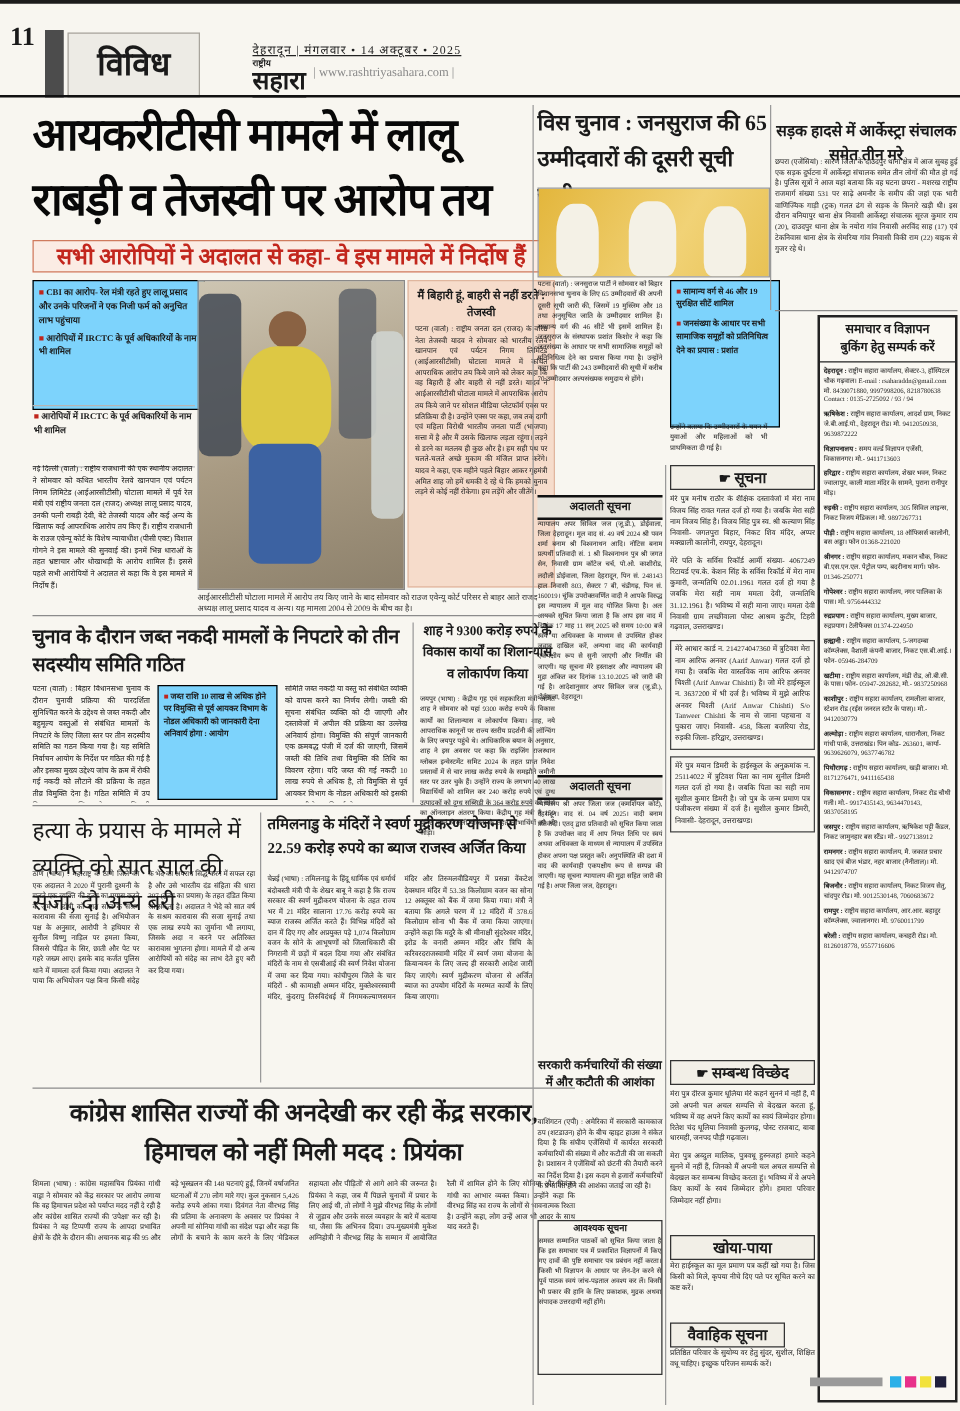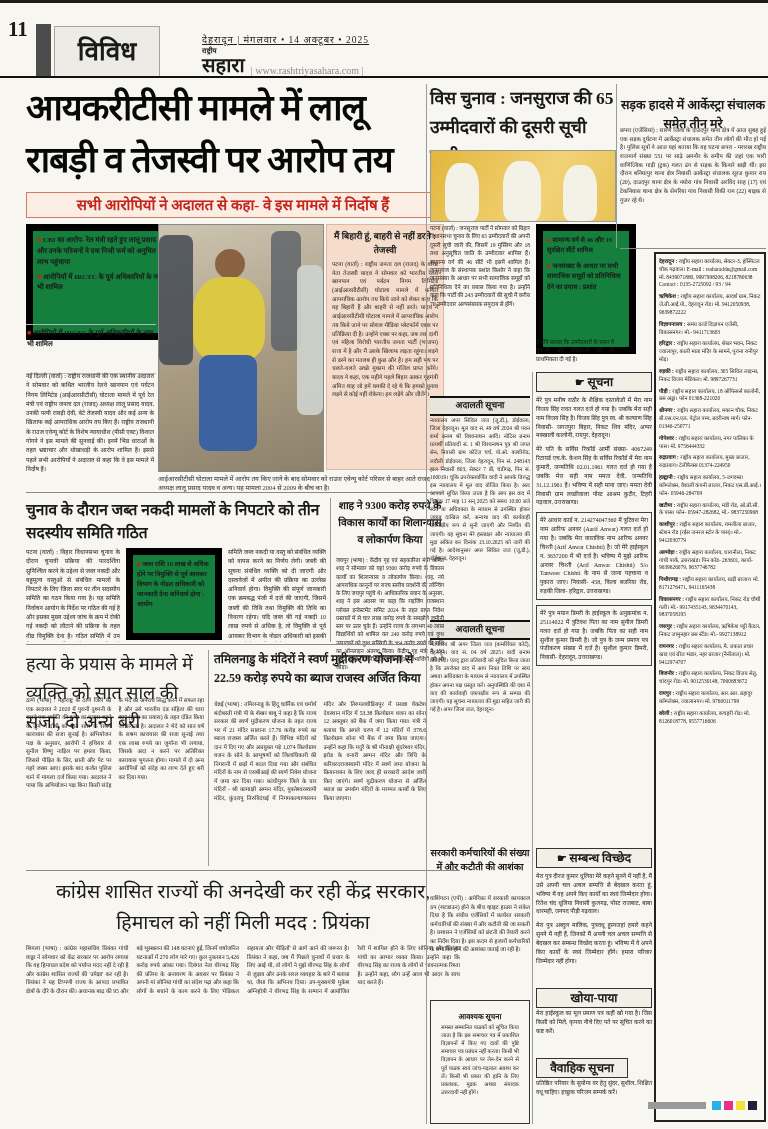--- a/index.html
+++ b/index.html
@@ -12,28 +12,28 @@
   
   .topbar{left:0;top:0;width:768px;height:3px;background:#1c1c1c;}
   .pgnum{left:8px;top:17px;font-size:21px;font-weight:bold;}
   .graybar{left:36px;top:24px;width:15px;height:54px;background:#4c4c4c;}
   .secbox{left:54px;top:26px;width:104px;height:50px;background:#edebe5;border:1px solid #a8a49c;
           font-size:26px;font-weight:bold;line-height:50px;text-align:center;}
   .dateline{left:202px;top:33px;font-size:9.5px;letter-spacing:1px;color:#222;text-decoration:underline;}
   .mastrow{left:202px;top:48px;display:flex;align-items:flex-end;gap:6px;}
   .mast-small{font-size:7px;font-weight:bold;display:block;line-height:1;}
   .mast-big{font-size:20px;font-weight:900;line-height:1;border-bottom:2px solid #111;}
-  .website{font-size:10px;color:#8a8a8a;padding-bottom:0;}
+  .website{font-size:10px;color:#8a8a8a;padding-bottom:12px;}
   .headrule{left:0;top:76px;width:768px;height:2px;background:#111;}
   
   .h-lead{left:26px;top:82px;width:410px;font-size:36px;line-height:1.45;font-weight:900;
           letter-spacing:-1px;color:#080808;}
   .subhead{left:26px;top:192px;width:412px;height:24px;background:#fbece4;border:1px solid #cf7b5e;
-           color:#c2261d;font-size:15px;font-weight:800;line-height:24px;text-align:center;}
-  .ybox{background:#15803d;border:7px solid #000000;padding:4px;}
+           color:#c2261d;font-size:18px;font-weight:800;line-height:24px;text-align:center;}
+  .ybox{background:#7dd3fc;border:1px solid #000000;padding:4px;}
   .bullet{font-size:7px;font-weight:bold;line-height:1.55;margin-bottom:4px;}
   .bullet::before{content:"■ ";color:#c0251c;}
   .leadbullets{left:26px;top:224px;width:128px;height:94px;}
   .leadbullet2{left:26px;top:324px;width:128px;height:42px;border-top:1px solid #b5b5b5;
                border-bottom:1px solid #b5b5b5;padding:3px 1px;}
   .body6{font-size:6px;line-height:1.55;overflow:hidden;}
   .body55{font-size:5.6px;line-height:1.5;overflow:hidden;}
   .leadbody{left:26px;top:372px;width:128px;height:120px;}
   .photo1{left:158px;top:224px;width:164px;height:246px;background:linear-gradient(165deg,#cdc5b2 0%,#a89a82 55%,#8d816c 100%);overflow:hidden;border:1px solid #888;}
   .fig-shirt{position:absolute;left:34px;top:52px;width:72px;height:84px;border-radius:40% 40% 30% 30%;background:#ddc844;}
@@ -83,24 +83,24 @@
   .nakdi-box{left:126px;top:548px;width:96px;height:92px;box-sizing:border-box;}
   .nakdi-c3{left:228px;top:548px;width:98px;height:94px;}
   .h-shah{left:336px;top:498px;width:108px;font-size:10.5px;font-weight:800;text-align:center;line-height:1.6;}
   .shahbody{left:336px;top:556px;width:108px;height:86px;font-size:5.5px;line-height:1.5;}
   .h-hatya{left:26px;top:650px;width:178px;font-size:18px;font-weight:400;line-height:1.6;}
   .hatyabody{left:26px;top:696px;width:178px;height:172px;column-count:2;column-gap:7px;font-size:5.7px;line-height:1.5;}
   .h-tamil{left:214px;top:650px;width:212px;font-size:12px;font-weight:800;line-height:1.6;}
   .tamilbody{left:214px;top:700px;width:212px;height:166px;column-count:2;column-gap:7px;font-size:5.7px;line-height:1.5;}
   .h-work{left:430px;top:846px;width:100px;font-size:9.5px;font-weight:800;text-align:center;line-height:1.5;}
   .workbody{left:430px;top:894px;width:100px;height:102px;font-size:5.7px;line-height:1.5;}
-  .workbox{left:430px;top:1000px;width:100px;height:124px;border:1px solid #333;padding:10px;box-sizing:border-box;}
+  .workbox{left:430px;top:976px;width:100px;height:124px;border:1px solid #333;padding:0;box-sizing:border-box;}
   .workbox-t{font-size:7.5px;font-weight:800;text-align:center;margin-bottom:2px;}
   .workbox-b{font-size:5.4px;line-height:1.5;text-align:justify;}
-  .h-priyanka{left:26px;top:876px;width:434px;font-size:19.5px;font-weight:400;text-align:center;line-height:1.6;}
+  .h-priyanka{left:26px;top:876px;width:434px;font-size:19.5px;font-weight:700;text-align:center;line-height:1.6;}
   .priyabody{left:26px;top:944px;width:434px;height:180px;column-count:4;column-gap:8px;font-size:5.7px;line-height:1.5;}
   
   .cbar{left:648px;top:1102px;width:58px;height:7px;background:#9a9a9a;}
   .csq{width:9px;height:9px;top:1101px;}
 </style>
 </head>
 <body>
 
 <div class="abs topbar"></div>
 <div class="abs pgnum">11</div>
@@ -155,20 +155,24 @@
 <div class="bullet-j">सामान्य वर्ग से 46 और 19 सुरक्षित सीटें शामिल</div>
     <div class="bullet-j">जनसंख्या के आधार पर सभी सामाजिक समूहों को प्रतिनिधित्व देने का प्रयास : प्रशांत</div>
   </div>
 <div class="abs janbody2 body55 jt">उन्होंने बताया कि उम्मीदवारों के चयन में युवाओं और महिलाओं को भी प्राथमिकता दी गई है।</div>
 
 <div class="abs h-sadak">सड़क हादसे में आर्केस्ट्रा संचालक समेत तीन मरे</div>
 <div class="abs sadakbody jt">छपरा (एजेंसियां) : सारण जिला के दाउदपुर थाना क्षेत्र में आज सुबह हुई एक सड़क दुर्घटना में आर्केस्ट्रा संचालक समेत तीन लोगों की मौत हो गई है। पुलिस सूत्रों ने आज यहां बताया कि वह घटना छपरा - मशरख राष्ट्रीय राजमार्ग संख्या 531 पर साढ़े अमनौर के समीप की जहां एक भारी वाणिज्यिक गाड़ी (ट्रक) गलत ढंग से सड़क के किनारे खड़ी थी। इस दौरान बनियापुर थाना क्षेत्र निवासी आर्केस्ट्रा संचालक सूरज कुमार राय (20), दाउदपुर थाना क्षेत्र के नयोरा गांव निवासी अरविंद साह (17) एवं टेकनिवास थाना क्षेत्र के सेमरिया गांव निवासी विकी राम (22) बाइक से गुजर रहे थे।</div>
 <div class="abs rule-h" style="left:620px;top:248px;width:146px;"></div>
 
 <div class="abs contact">
+  <div class="contact-h">
+    <div>समाचार व विज्ञापन</div>
+    <div>बुकिंग हेतु सम्पर्क करें</div>
+  </div>
   <div class="contact-list">
 
       <div class="centry">
         <span class="ccity">देहरादून :</span>
         <span>राष्ट्रीय सहारा कार्यालय, सेक्टर-3, हॉस्पिटल चौक गढ़वाल। E-mail : rsaharaddn@gmail.com मो. 8439071880, 9997998206, 8218780638 Contact : 0135-2725092 / 93 / 94</span>
       </div>
 
       <div class="centry">
         <span class="ccity">ऋषिकेश :</span>
         <span>राष्ट्रीय सहारा कार्यालय, आदर्श ग्राम, निकट जे.बी.आई.यो., देहरादून रोड। मो. 9412050938, 9639872222</span>

